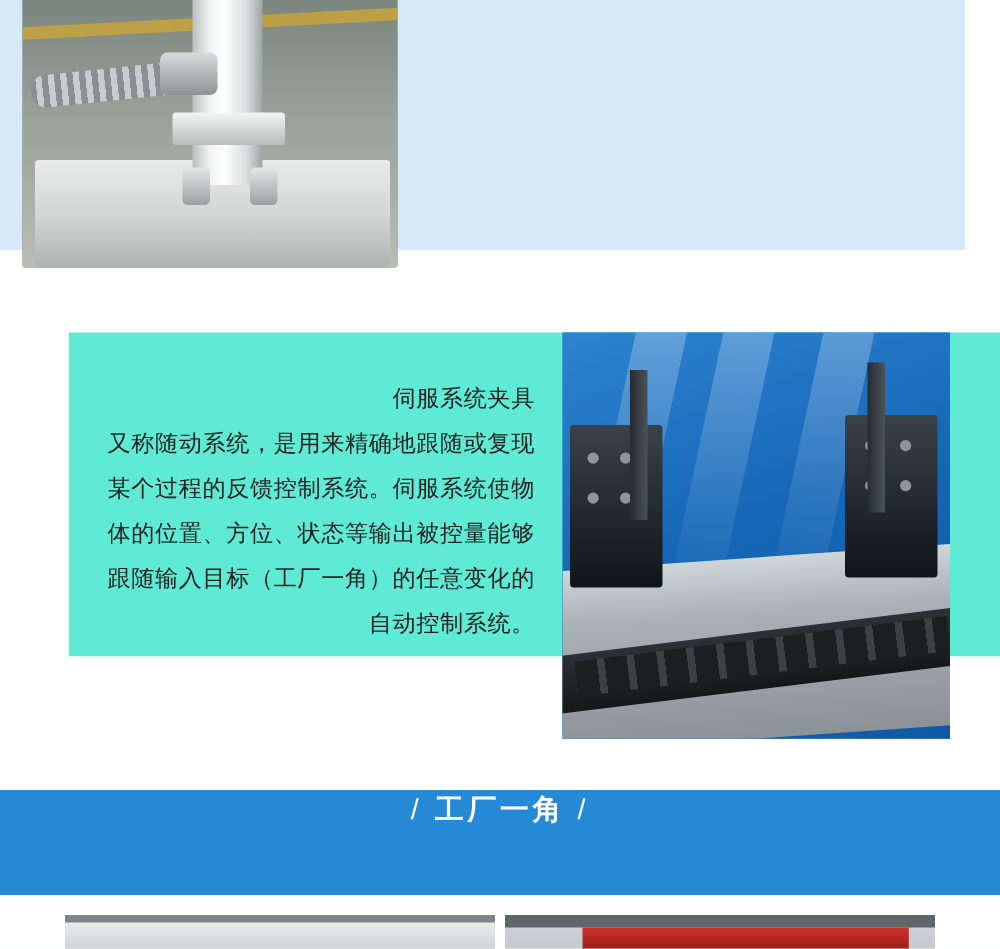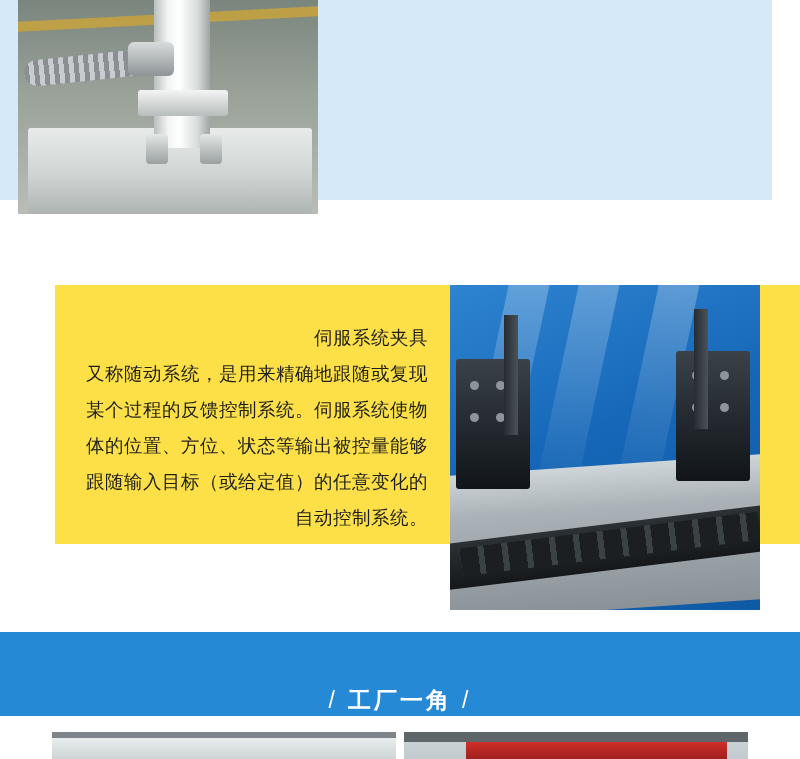--- a/index.html
+++ b/index.html
@@ -87,24 +87,24 @@
   .cyl-fitting {
     position: absolute; left: 110px; top: 224px; width: 46px; height: 34px;
     background: linear-gradient(180deg,#d8dcdd,#8e9496);
     border-radius: 6px;
   }
 
   
   .sec2 {
     position: absolute;
     left: 55px;
-    top: 285px;
+    top: 266px;
     width: 745px;
     height: 259px;
-    background: #fde047;
+    background: #5eead4;
     display: flex;
   }
   .sec2 .text {
     width: 395px;
     box-sizing: border-box;
     padding: 35px 22px 0 20px;
     color: #1f1f1f;
     font-size: 18.5px;
     line-height: 36px;
     text-align: right;
@@ -159,21 +159,21 @@
 
   
   .sec3 {
     position: absolute;
     left: 0;
     top: 632px;
     width: 800px;
     height: 84px;
     background: #2689d6;
     display: flex;
-    align-items: flex-end;
+    align-items: flex-start;
     justify-content: center;
   }
   .sec3 .title {
     color: #ffffff;
     font-size: 23px;
     letter-spacing: 3px;
     font-weight: bold;
   }
   .sec3 .slash {
     font-weight: normal;
@@ -237,21 +237,21 @@
     <div class="cyl-bolt" style="left:182px"></div>
     <div class="cyl-hose"></div>
     <div class="cyl-fitting"></div>
   </div>
   <div class="text">是将液压能转变为机械能的、做直线往复运动（或摆动运动）的液压执行元件。它结构简单、工作可靠。用它来实现往复运动时，可免去减速装置，并且没有传动间隙，运动平稳，因此在各种机械的液压系统中得到广泛应用。</div>
 </div>
 
 <div class="sec2">
   <div class="text">
     <div>伺服系统夹具</div>
-    <div>又称随动系统，是用来精确地跟随或复现某个过程的反馈控制系统。伺服系统使物体的位置、方位、状态等输出被控量能够跟随输入目标（或给定值）的任意变化的自动控制系统。</div>
+    <div>又称随动系统，是用来精确地跟随或复现某个过程的反馈控制系统。伺服系统使物体的位置、方位、状态等输出被控量能够跟随输入目标（工厂一角）的任意变化的自动控制系统。</div>
   </div>
   <div class="photo">
     <div class="srv-bg"></div>
     <div class="srv-ray" style="left:40px"></div>
     <div class="srv-ray" style="left:110px"></div>
     <div class="srv-ray" style="left:190px"></div>
     <div class="srv-table"></div>
     <div class="srv-rail"></div>
     <div class="srv-chain"></div>
     <div class="srv-clamp" style="left:6px; top:74px;">

